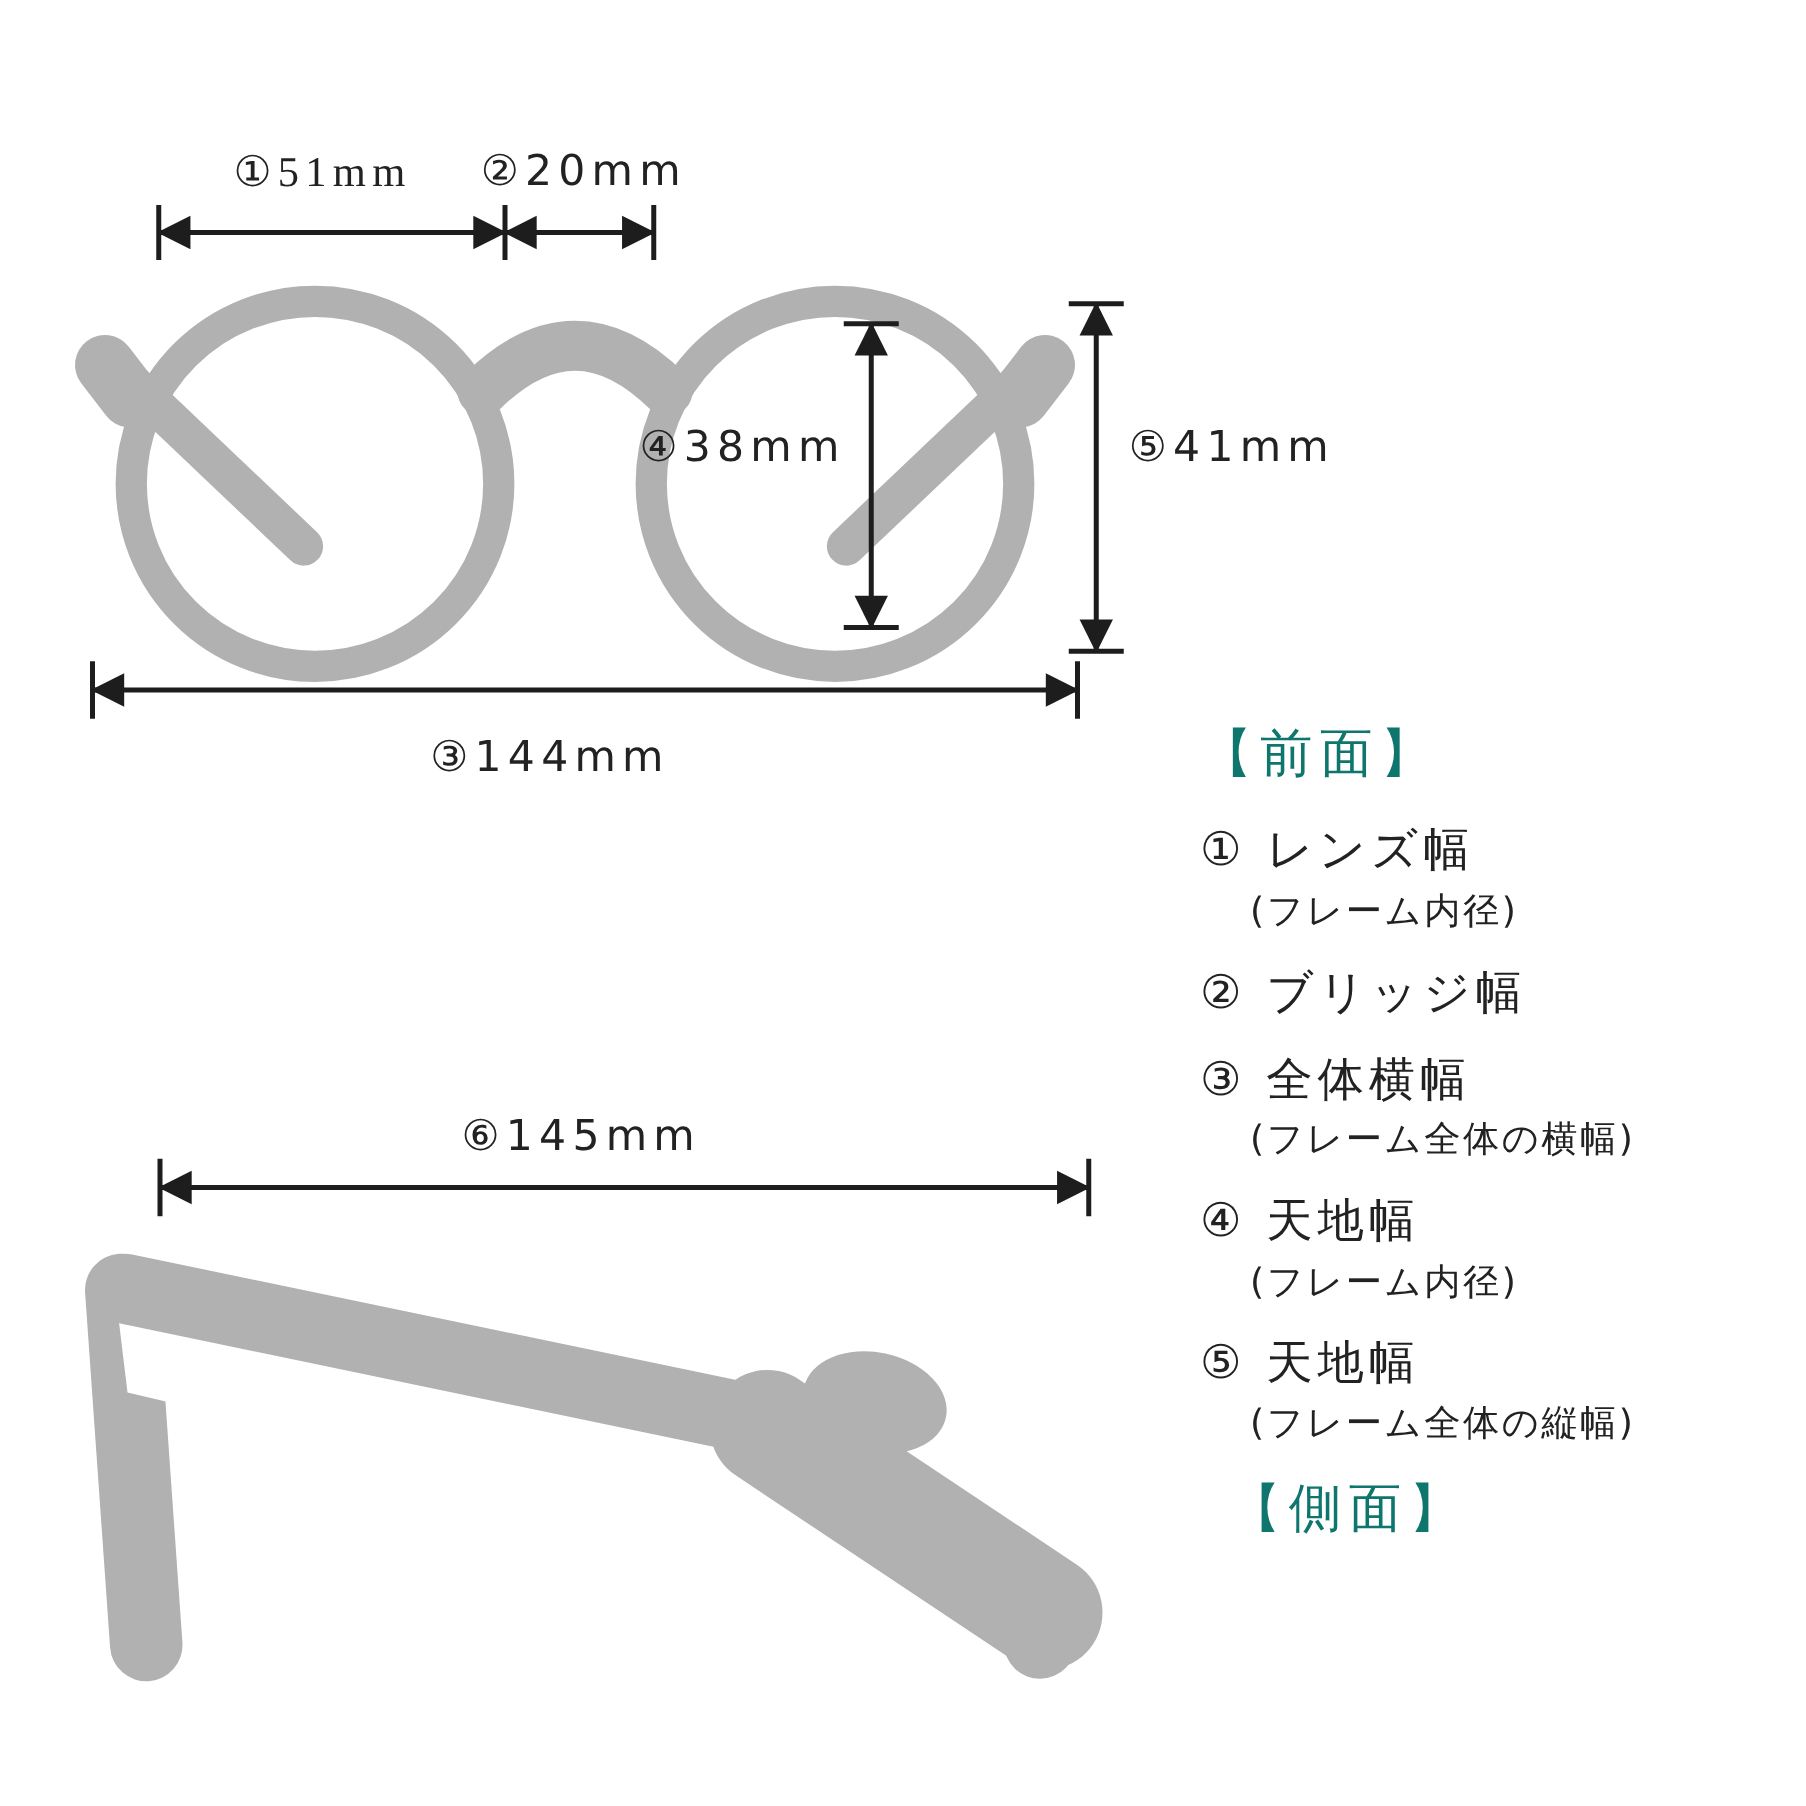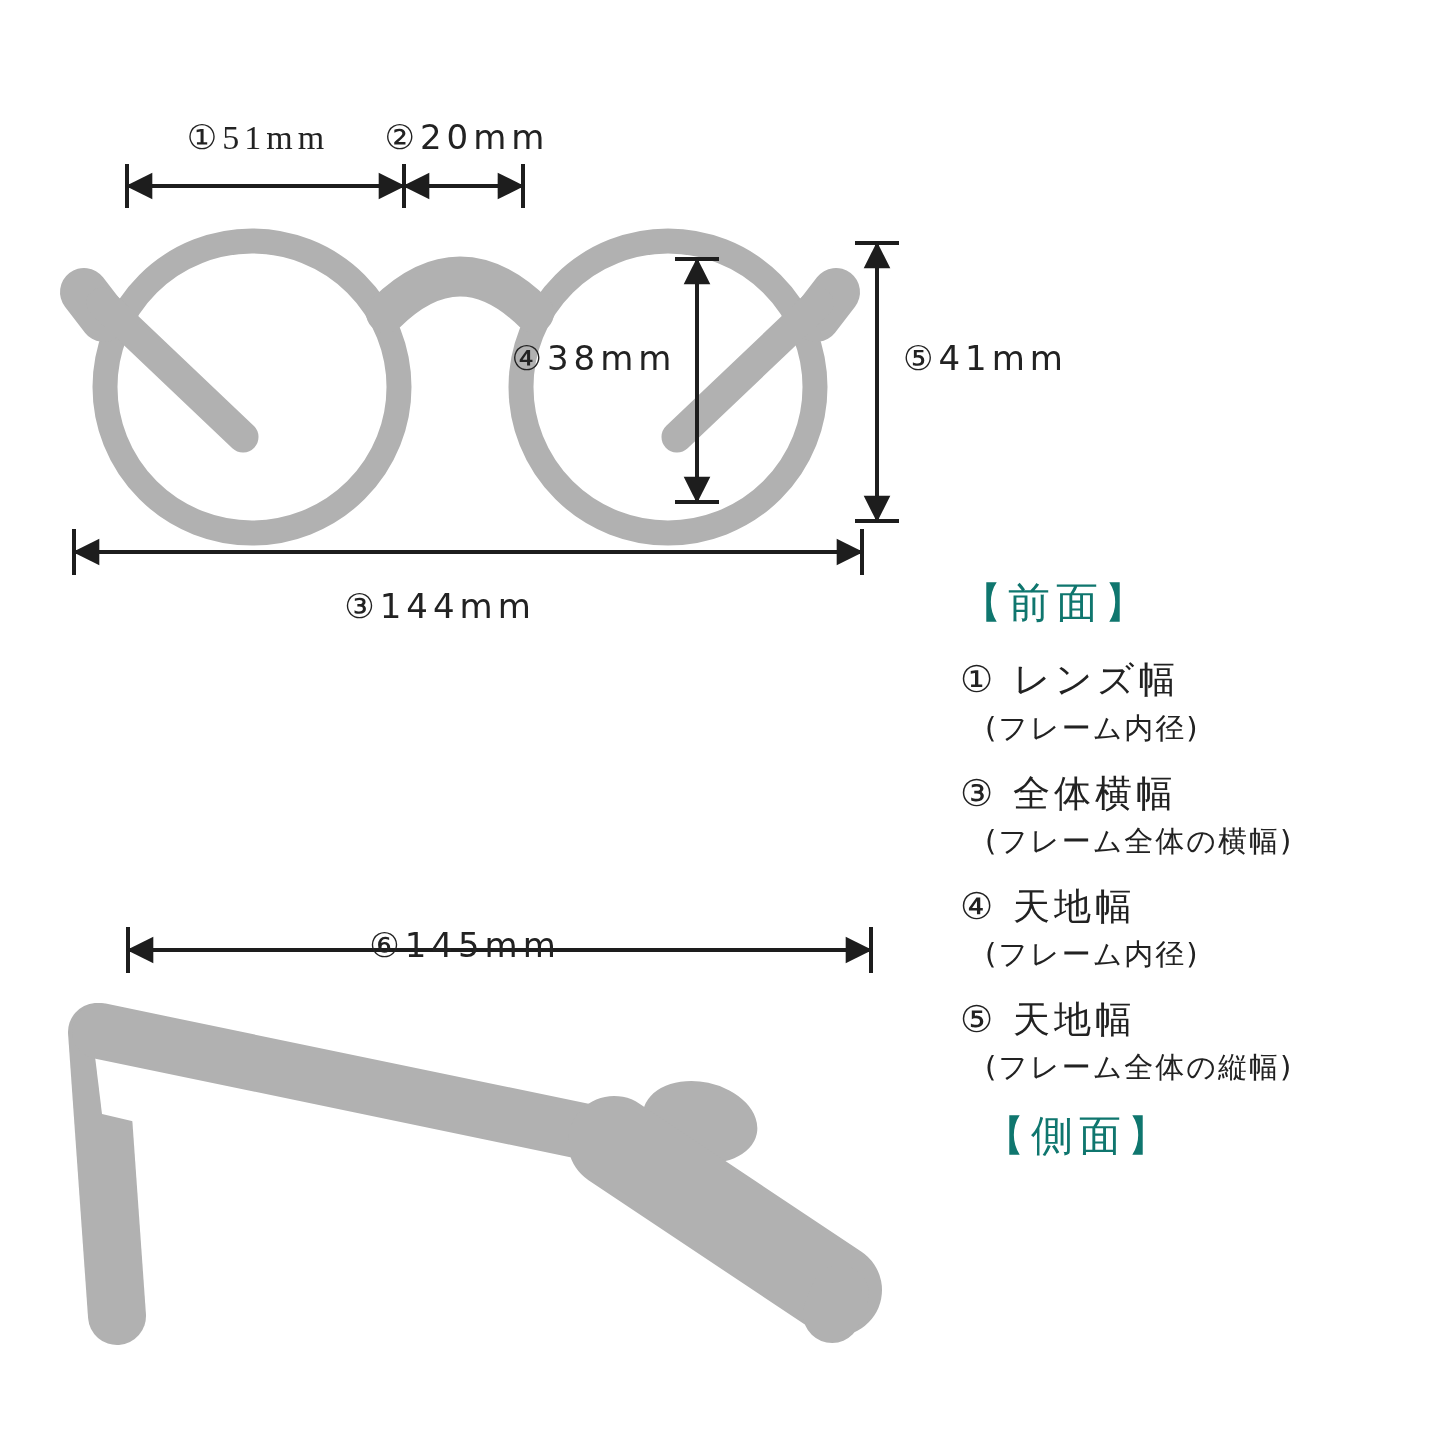--- a/index.html
+++ b/index.html
@@ -42,21 +42,21 @@
   .legend-term {
     font-size: 37px;
     letter-spacing: 4px;
     color: #222222;
     line-height: 1.2;
   }
   .legend-note {
     font-size: 29px;
     letter-spacing: 2px;
     color: #222222;
-    margin-left: 25px;
+    margin-left: 40px;
     margin-top: 8px;
     line-height: 1.2;
   }
 </style>
 </head>
 <body>
 
 <div>
 
   <svg class="diagram-svg" width="1445" height="1445" viewBox="0 0 1445 1445">
@@ -110,30 +110,33 @@
       <line x1="871" y1="927" x2="871" y2="973"></line>
       <line x1="128" y1="950" x2="871" y2="950" marker-start="url(#arrowhead)" marker-end="url(#arrowhead)"></line>
     </g>
   </svg>
 
   <div class="dim-label" style="left:258px; top:137px;font-family:Liberation Serif, serif;">①51mm</div>
   <div class="dim-label" style="left:467px; top:137px;">②20mm</div>
   <div class="dim-label" style="left:440px; top:606px;">③144mm</div>
   <div class="dim-label" style="left:594px; top:358px;">④38mm</div>
   <div class="dim-label anchor-left" style="left:903px; top:358px;text-align:right;">⑤41mm</div>
-  <div class="dim-label" style="left:465px; top:909px;margin-top:36px;">⑥145mm</div>
+  <div class="dim-label" style="left:465px; top:909px;">⑥145mm</div>
 
   <div class="legend">
     <div class="legend-title">【前面】</div>
 
     <div class="legend-item">
       <div class="legend-term">① レンズ幅</div>
       <div class="legend-note">(フレーム内径)</div>
     </div>
 
+    <div class="legend-item">
+      <div class="legend-term">② ブリッジ幅</div>
+    </div>
 
     <div class="legend-item">
       <div class="legend-term">③ 全体横幅</div>
       <div class="legend-note">(フレーム全体の横幅)</div>
     </div>
 
     <div class="legend-item">
       <div class="legend-term">④ 天地幅</div>
       <div class="legend-note">(フレーム内径)</div>
     </div>

